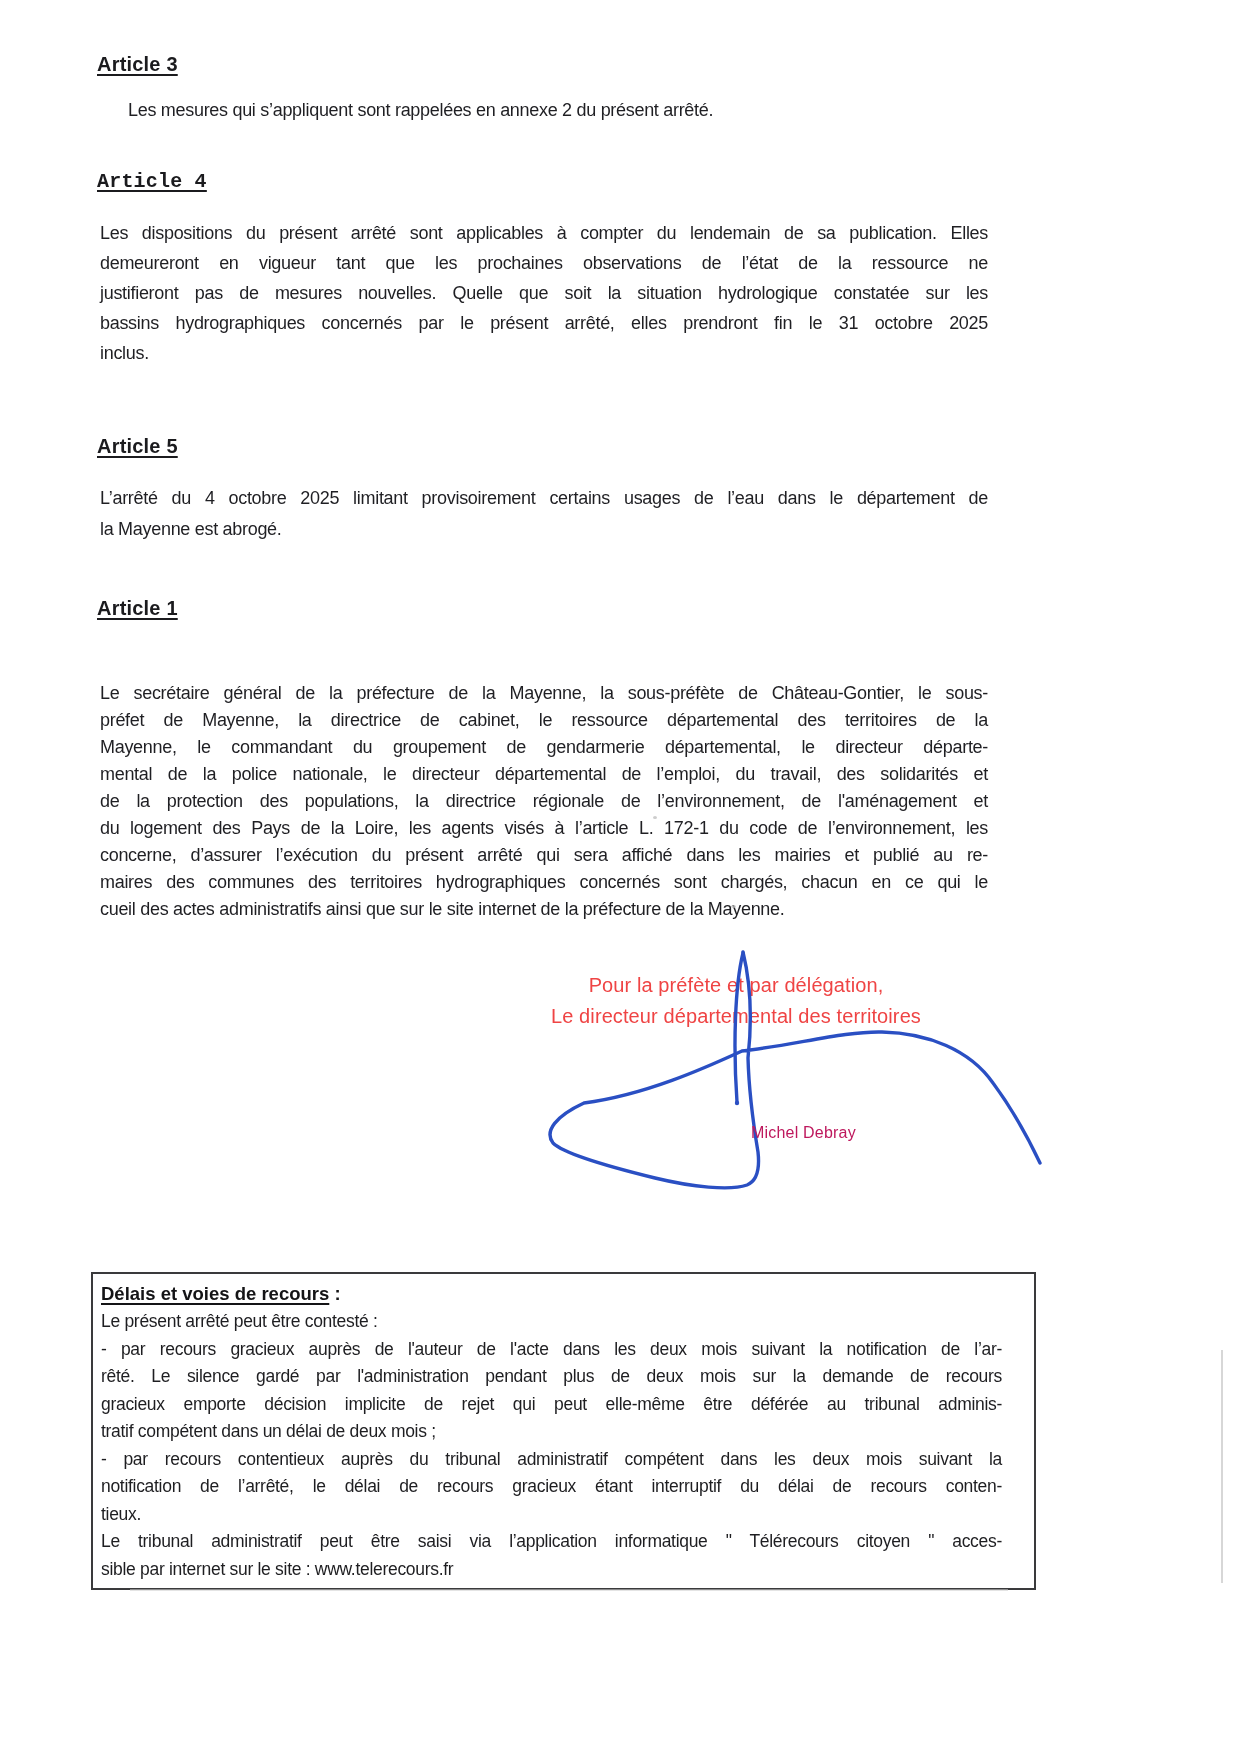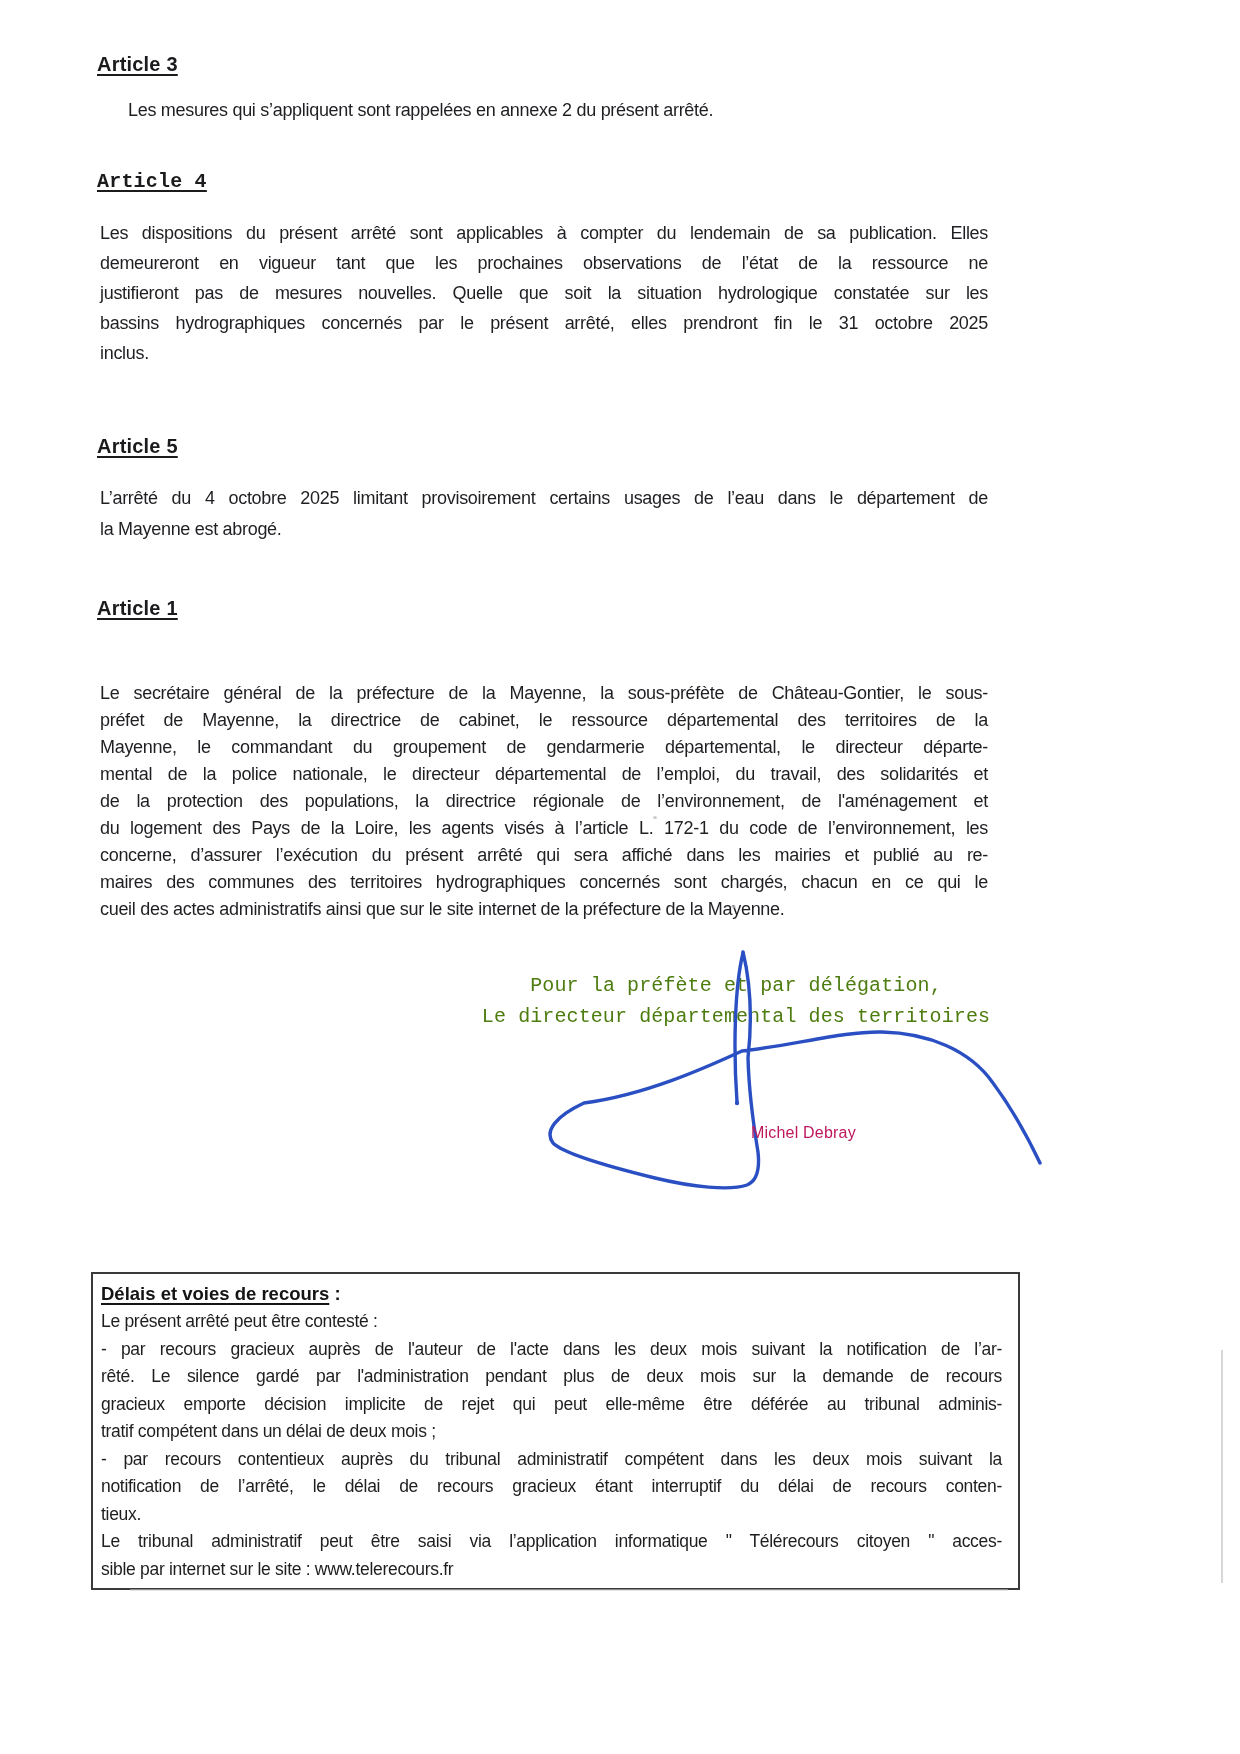--- a/index.html
+++ b/index.html
@@ -33,35 +33,34 @@
   .tline.nj { text-align-last: left; }
   #article4-body .tline { line-height: 30px; }
   #article5-body .tline { line-height: 31px; }
   #article3-body .tline { line-height: 26px; margin-left: 28px; }
   #article6-body .tline { line-height: 27px; }
   #sig-role {
     left: 436px; top: 970px; width: 600px;
     text-align: center;
     font-size: 20px;
     line-height: 31px;
-    color: #4d7c0f;
+    color: #ef4444;
     letter-spacing: 0.1px;
-    font-family: Liberation Mono, monospace;
   }
   #signatory {
     left: 751px; top: 1124px;
     font-size: 16px;
     color: #be185d;
     letter-spacing: 0.2px;
   }
   #recours-box {
     left: 91px; top: 1272px;
     width: 913px; height: 308px;
     border: 2px solid #3a3a3c;
-    padding: 6px 4px 0 8px;
+    padding: 6px 20px 0 8px;
     box-sizing: content-box;
   }
   #recours-box .tline { line-height: 27.5px; }
   #recours-body {
     font-size: 17.5px;
     letter-spacing: -0.3px;
     color: #1e1e21;
     width: 901px;
   }
   #recours-title-line {

